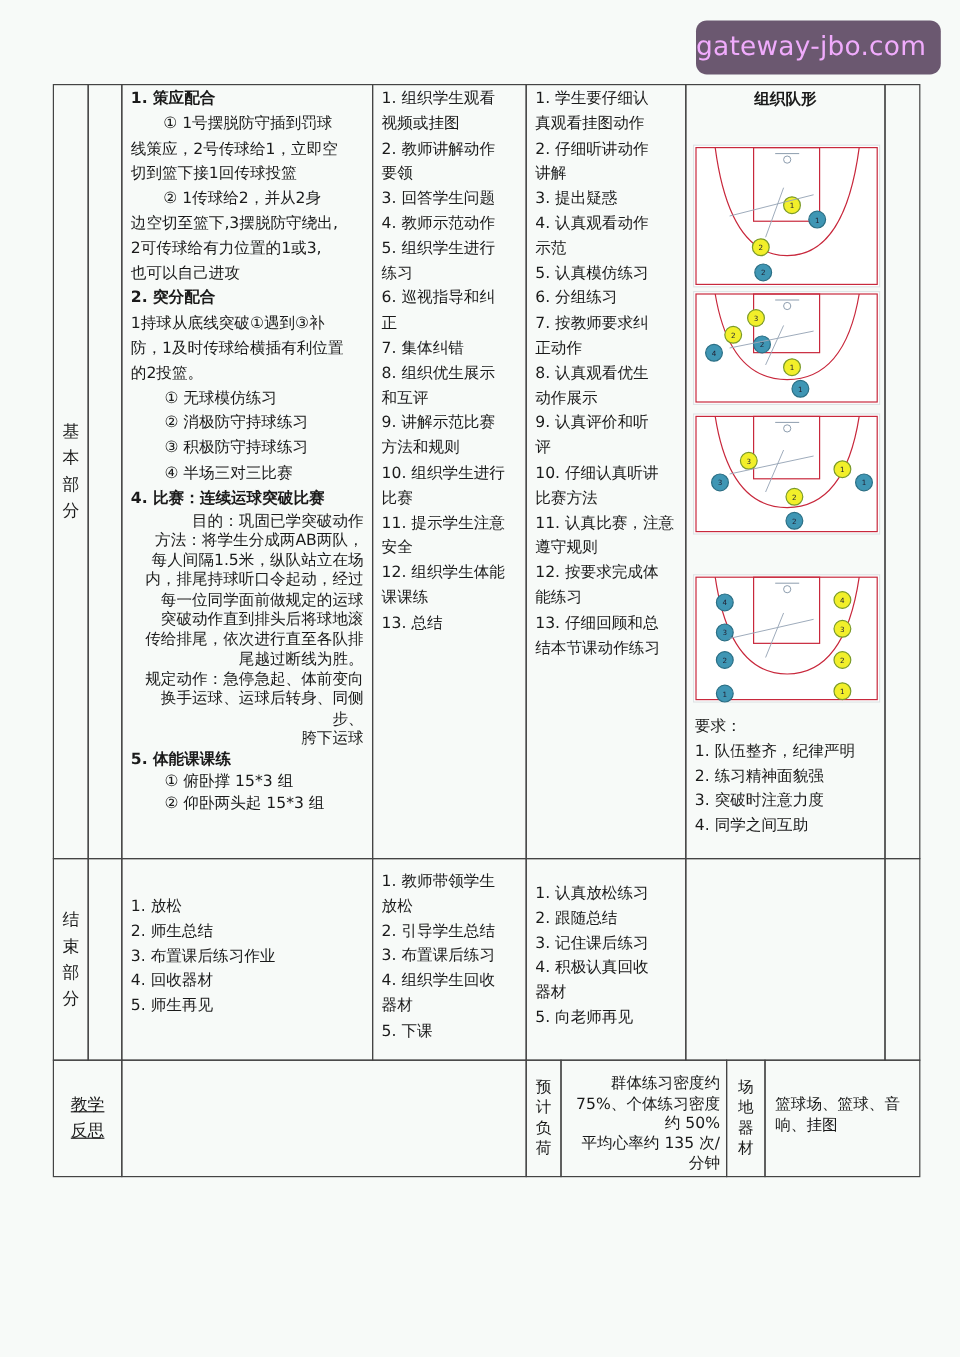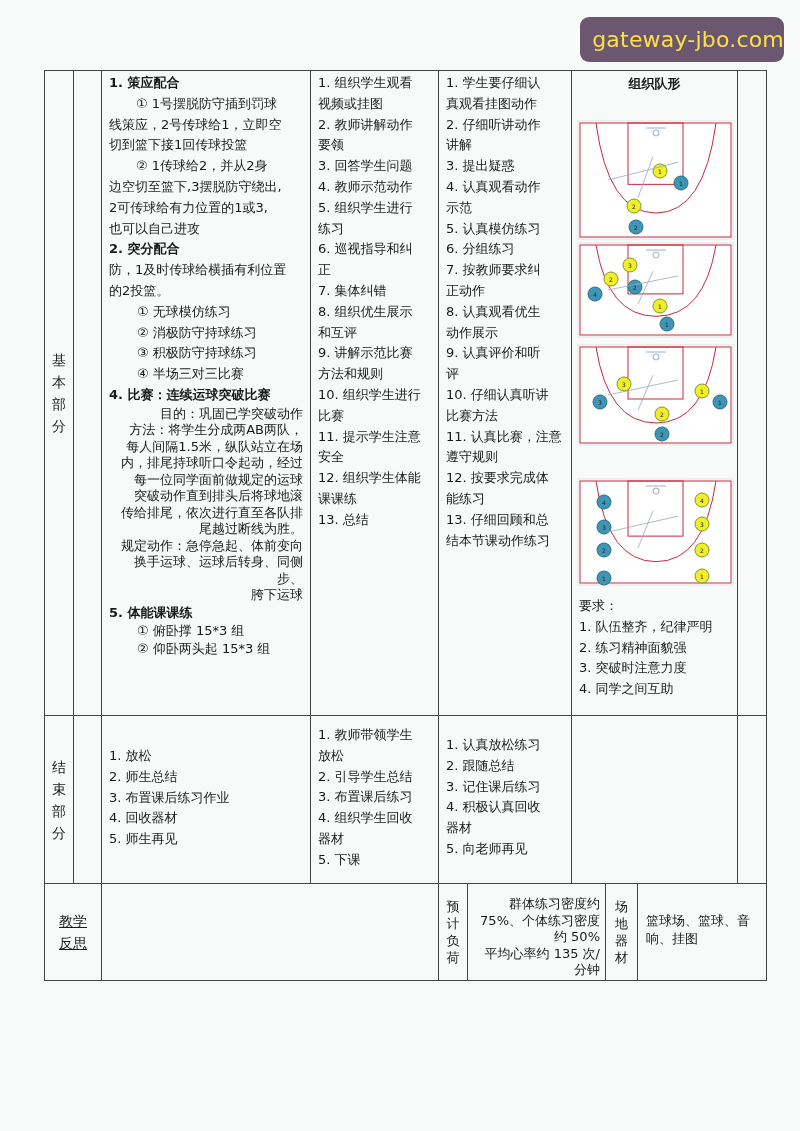--- a/index.html
+++ b/index.html
@@ -1,19 +1,19 @@
 <!DOCTYPE html>
 <html><head>
 <meta charset="utf-8">
 <style>
   html, body { margin:0; padding:0; }
   body { width:800px; height:1131px; background:#f7faf8; position:relative; overflow:hidden;
          font-family:"DejaVu Sans", "Liberation Sans", sans-serif; color:#1a1a1a; }
   .watermark { position:absolute; left:580px; top:17px; width:204px; height:45px; border-radius:9px;
-               background:#6b5870; color:#fde047; font-size:22px; line-height:45px; text-align:right;
+               background:#6b5870; color:#f0abfc; font-size:22px; line-height:45px; text-align:left;
                font-family:"DejaVu Sans", sans-serif; letter-spacing:0.2px; }
   .cell { position:absolute; box-sizing:border-box; border:1px solid #444; font-size:13px; line-height:20.8px; overflow:hidden; }
   .pad { padding:2px 7px 0 7px; }
   .b { font-weight:bold; }
   .ind { padding-left:27px; }
   .ind2 { padding-left:28px; }
   .vlabel { display:flex; flex-direction:column; align-items:center; justify-content:center; }
   .vlabel span { display:block; line-height:22px; font-size:14px; }
   .center { text-align:center; }
   .tight { line-height:16.5px;text-align:right; }
@@ -35,20 +35,21 @@
   <div id="basic-content">
       <div class="b">1. 策应配合</div>
       <div class="ind">①  1号摆脱防守插到罚球</div>
       <div>线策应，2号传球给1，立即空</div>
       <div>切到篮下接1回传球投篮</div>
       <div class="ind">②  1传球给2，并从2身</div>
       <div>边空切至篮下,3摆脱防守绕出,</div>
       <div>2可传球给有力位置的1或3,</div>
       <div>也可以自己进攻</div>
       <div class="b">2. 突分配合</div>
+      <div>1持球从底线突破①遇到③补</div>
       <div>防，1及时传球给横插有利位置</div>
       <div>的2投篮。</div>
       <div class="ind2">①   无球模仿练习</div>
       <div class="ind2">②   消极防守持球练习</div>
       <div class="ind2">③   积极防守持球练习</div>
       <div class="ind2">④   半场三对三比赛</div>
       <div class="b">4. 比赛：连续运球突破比赛</div>
     </div>
   <div id="basic-content2" class="tight">
       <div>目的：巩固已学突破动作</div>

